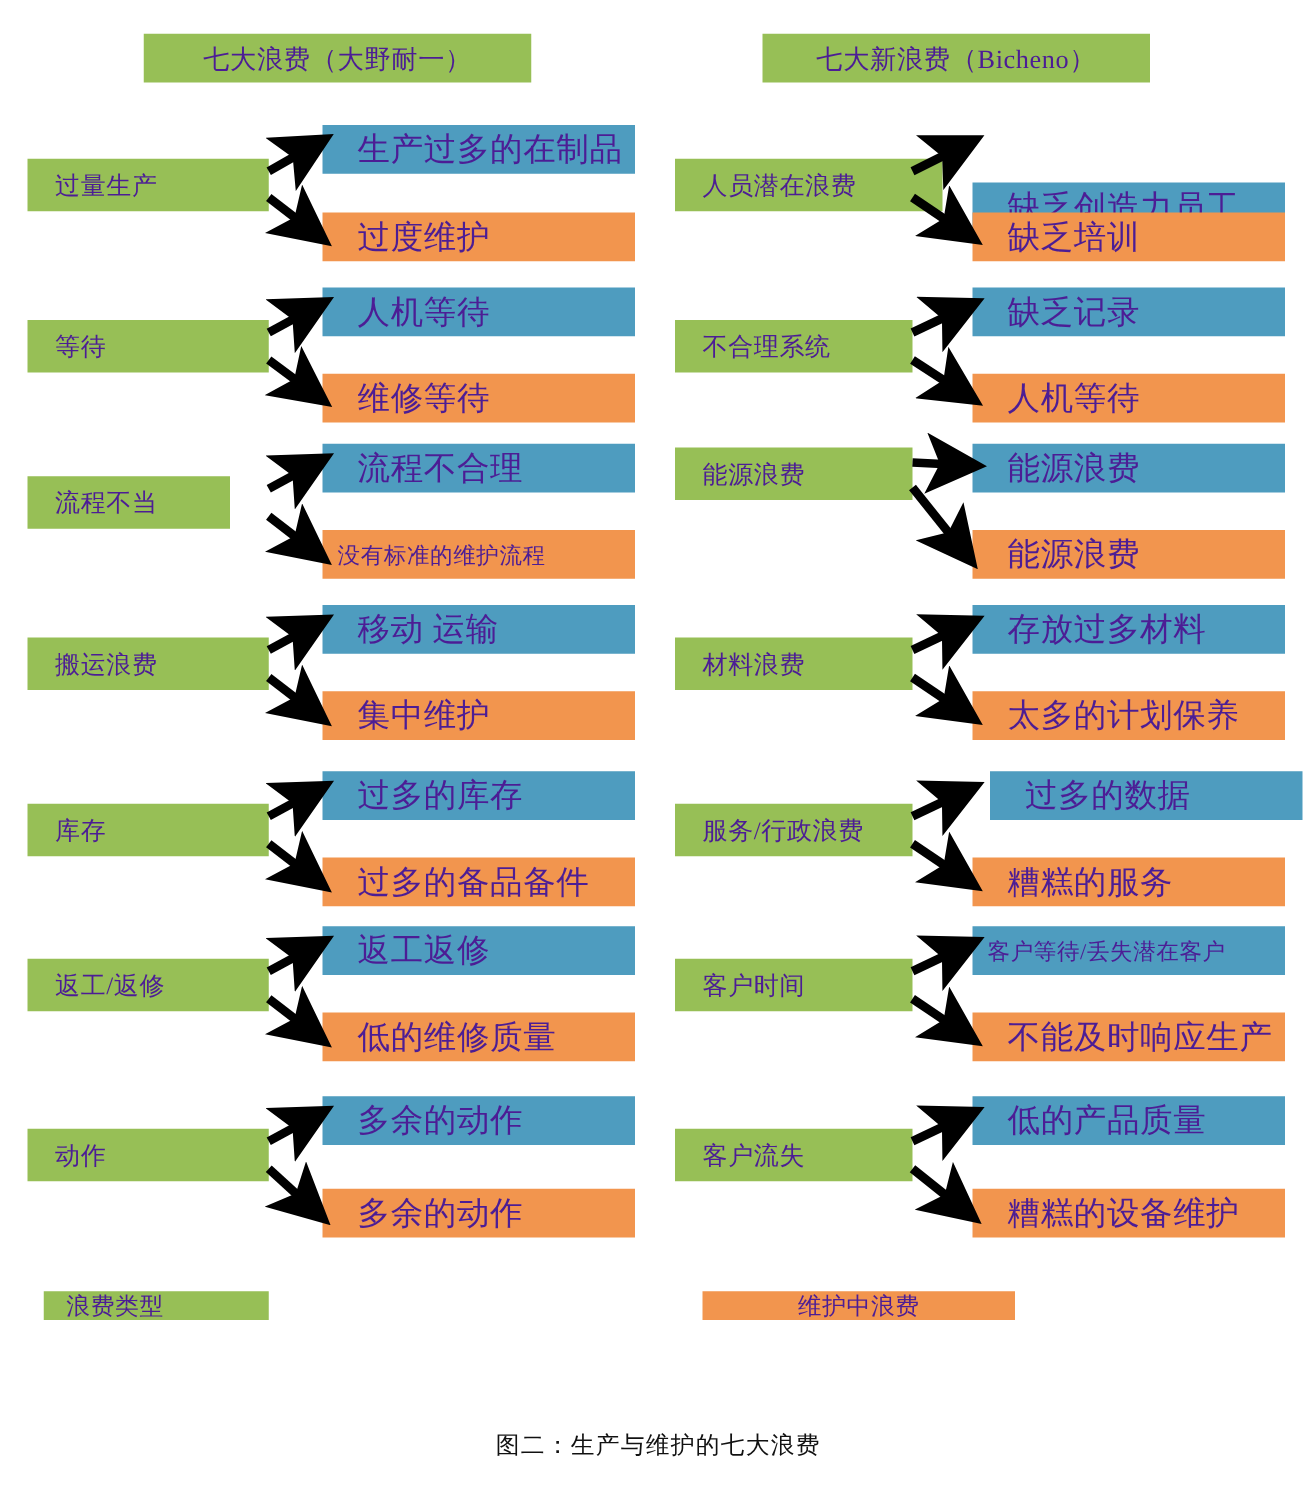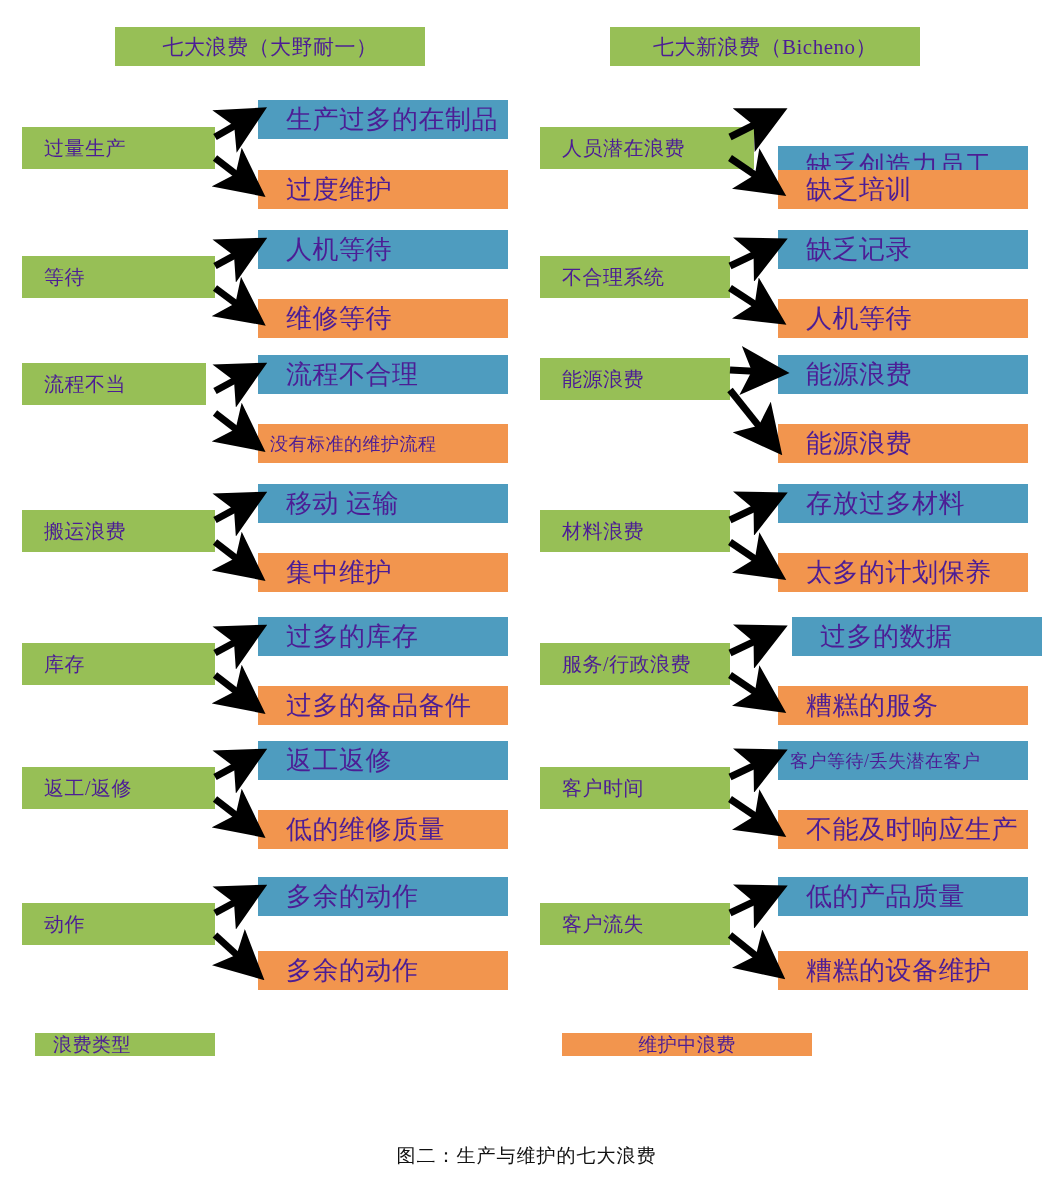--- a/index.html
+++ b/index.html
@@ -90,21 +90,21 @@
   <div class="box green title-box" style="left:610px; top:27px; width:310px;">七大新浪费（Bicheno）</div>
 
   <div class="box green cat-box" style="left:22px;  top:127px; width:193px;">过量生产</div>
   <div class="box blue leaf-box" style="left:258px; top:100px; width:250px;">生产过多的在制品</div>
   <div class="box orange leaf-box" style="left:258px; top:170px; width:250px;">过度维护</div>
 
   <div class="box green cat-box" style="left:22px;  top:256px; width:193px;">等待</div>
   <div class="box blue leaf-box" style="left:258px; top:230px; width:250px;">人机等待</div>
   <div class="box orange leaf-box" style="left:258px; top:299px; width:250px;">维修等待</div>
 
-  <div class="box green cat-box" style="left:22px;  top:363px; width:184px;">流程不当</div>
+  <div class="box green cat-box" style="left:22px;  top:381px; width:162px;">流程不当</div>
   <div class="box blue leaf-box" style="left:258px; top:355px; width:250px;">流程不合理</div>
   <div class="box orange leaf-box tight" style="left:258px; top:424px; width:250px;">没有标准的维护流程</div>
 
   <div class="box green cat-box" style="left:22px;  top:510px; width:193px;">搬运浪费</div>
   <div class="box blue leaf-box" style="left:258px; top:484px; width:250px;">移动  运输</div>
   <div class="box orange leaf-box" style="left:258px; top:553px; width:250px;">集中维护</div>
 
   <div class="box green cat-box" style="left:22px;  top:643px; width:193px;">库存</div>
   <div class="box blue leaf-box" style="left:258px; top:617px; width:250px;">过多的库存</div>
   <div class="box orange leaf-box" style="left:258px; top:686px; width:250px;">过多的备品备件</div>

